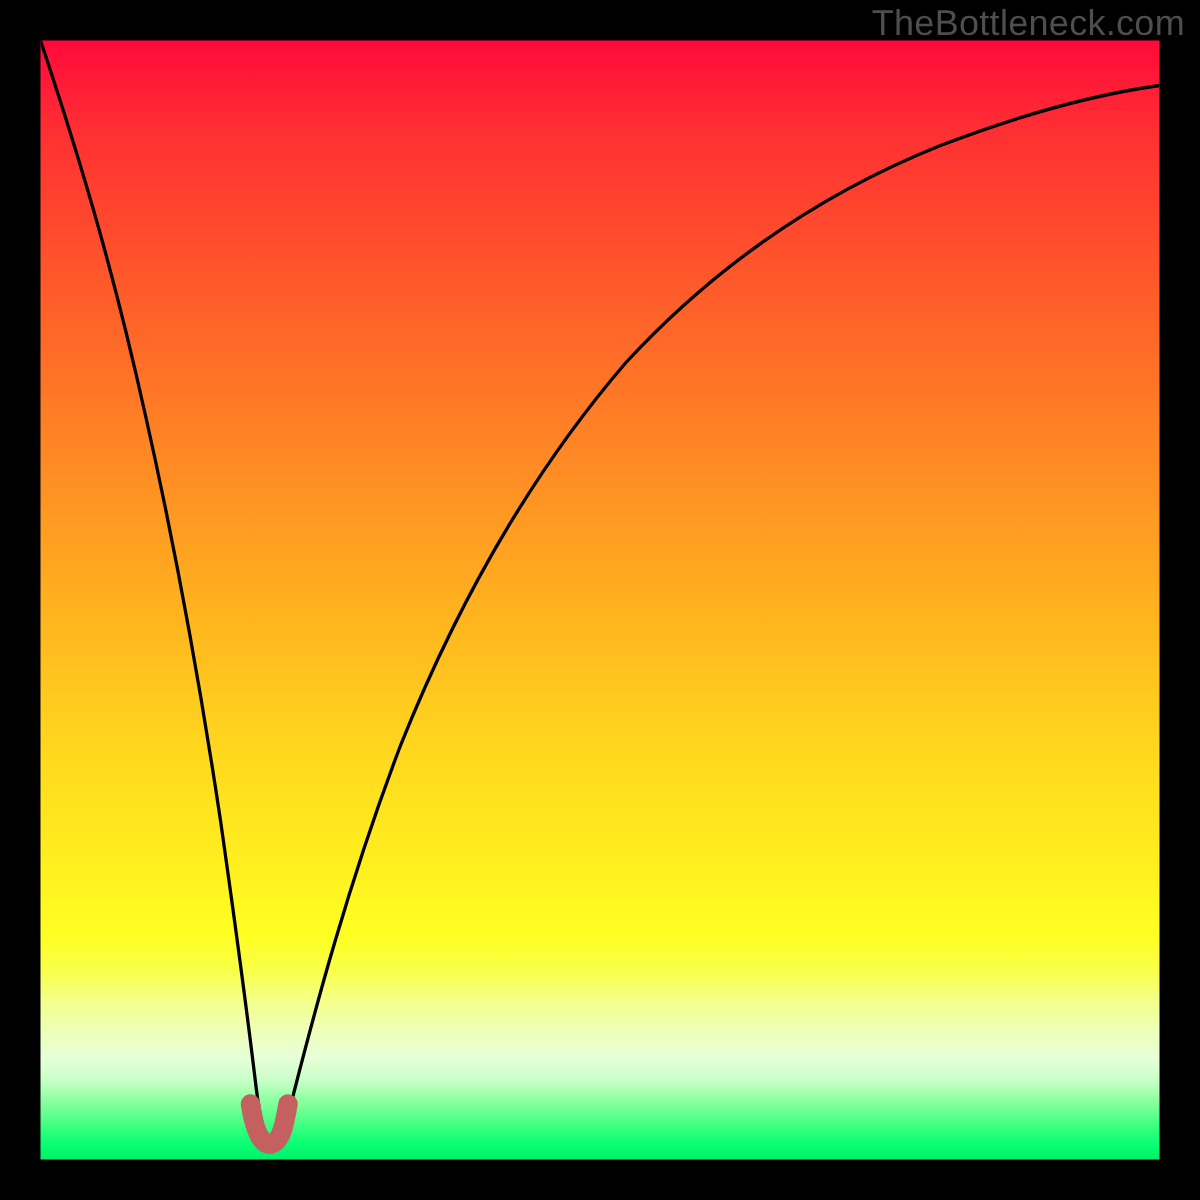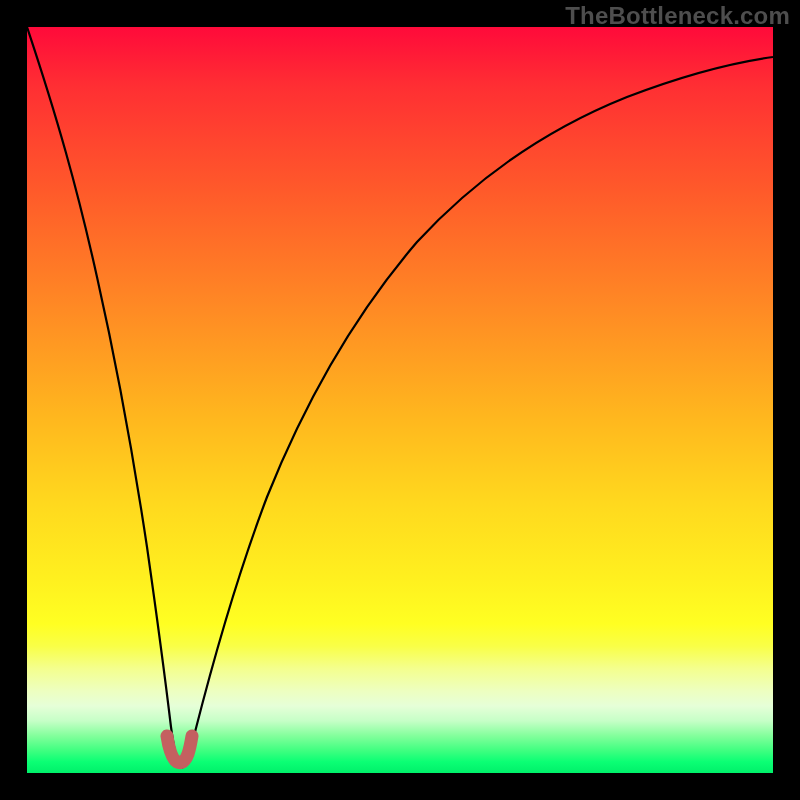--- a/index.html
+++ b/index.html
@@ -45,21 +45,21 @@
       #0bff74 98.5%,
       #00f06a 100%
     );
   }
   .watermark {
     position: absolute;
     top: 2px;
     right: 10px;
     color: #4e4e4e;
     font-size: 24px;
-    font-weight: 700;
+    font-weight: 400;
     letter-spacing: 0.2px;
     pointer-events: none;
     user-select: none;
   }
   svg.curve {
     position: absolute;
     left: 0;
     top: 0;
     width: 746px;
     height: 746px;

